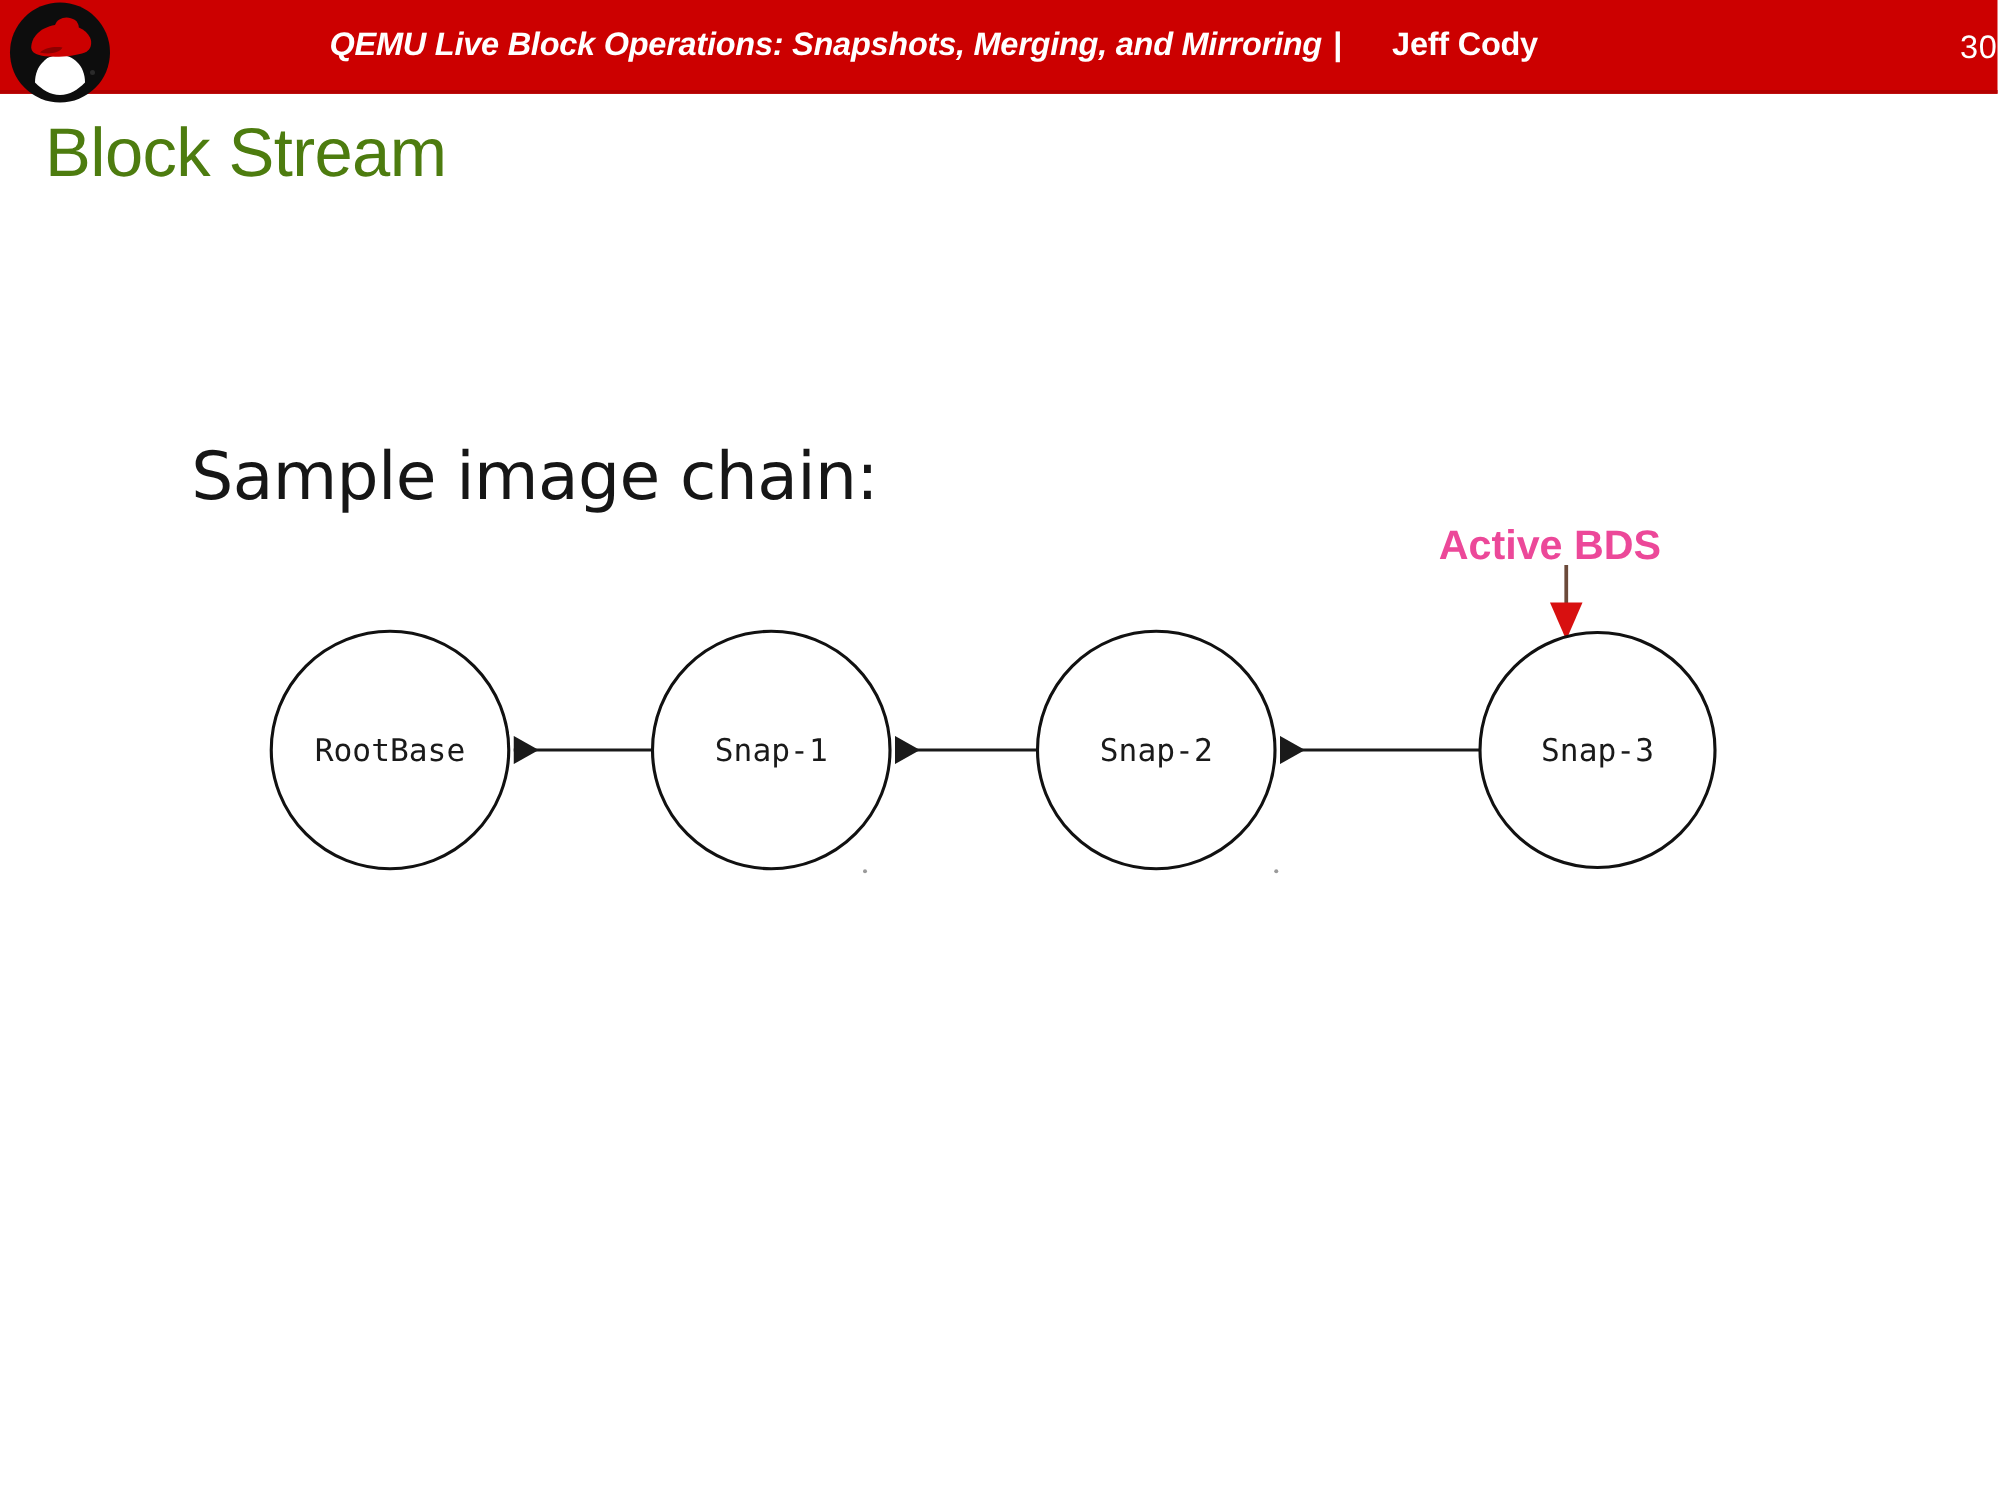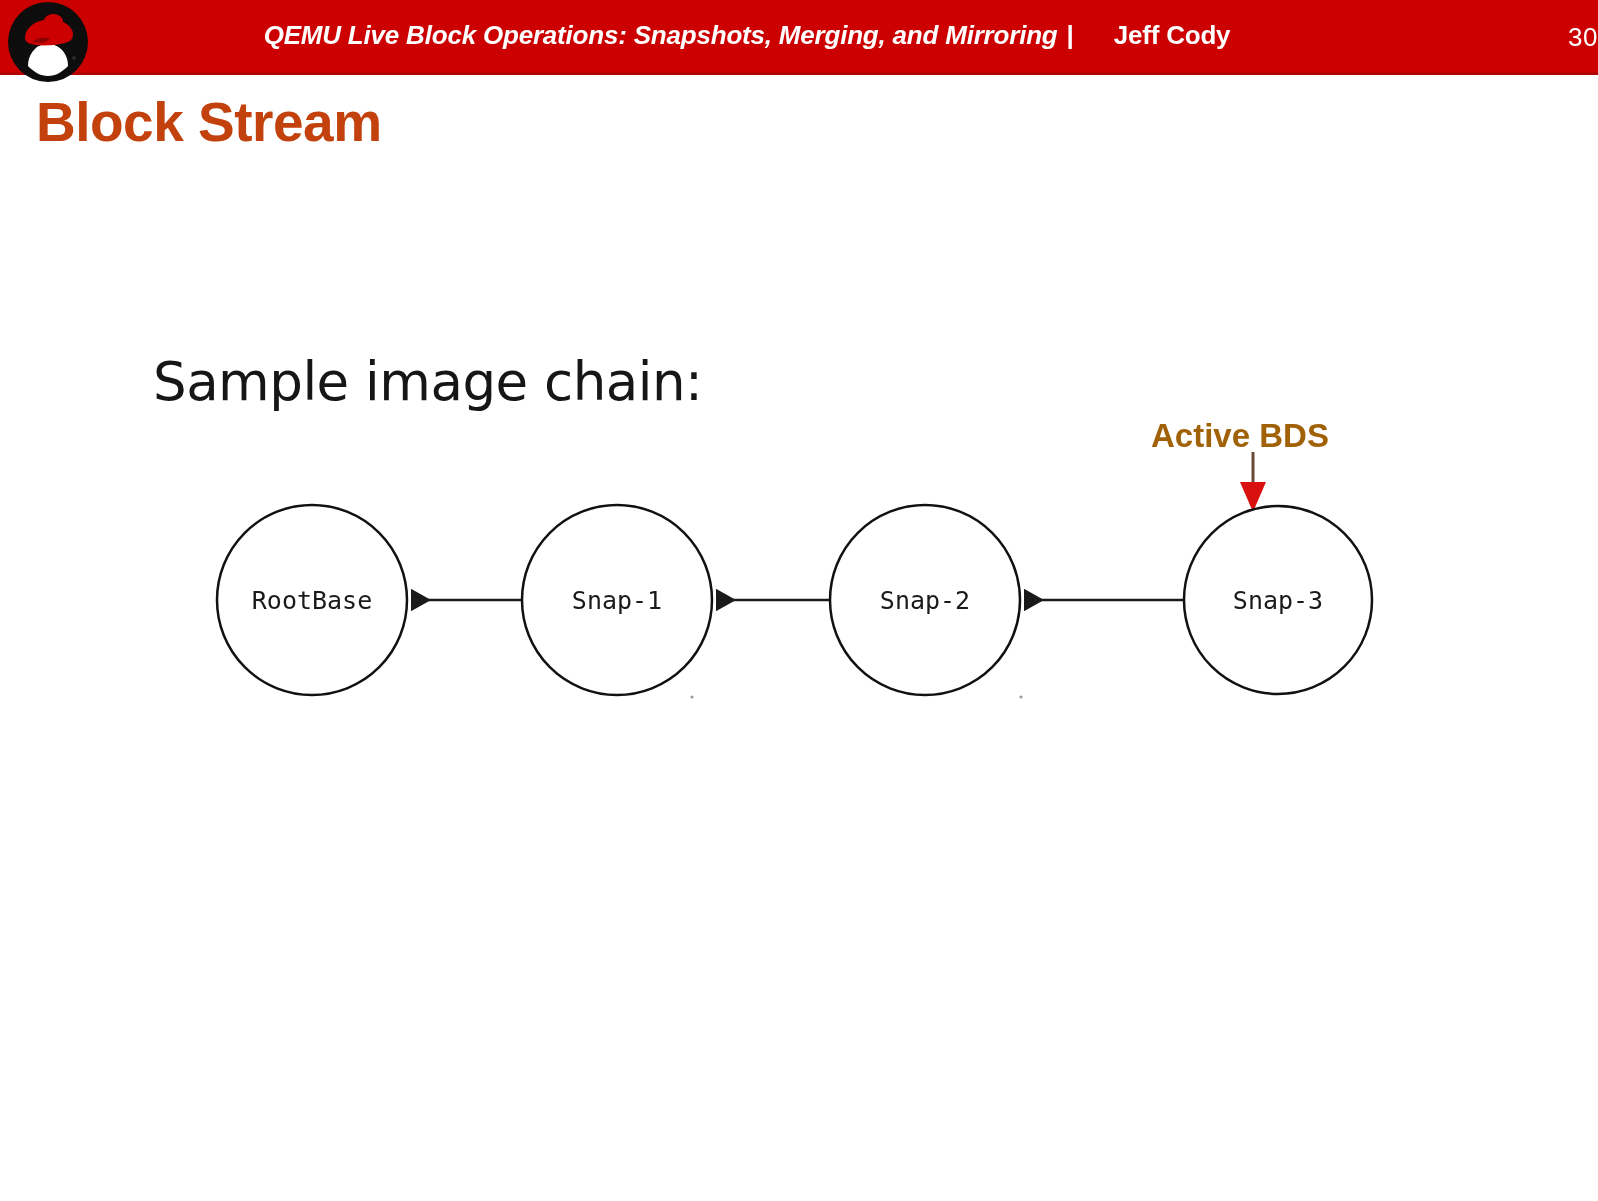--- a/index.html
+++ b/index.html
@@ -69,22 +69,22 @@
     font-weight: normal;
     letter-spacing: 0.5px;
   }
 
   
   #slide-title {
     position: absolute;
     left: 36px;
     top: 92px;
     font-size: 55px;
-    font-weight: bold;
-    color: #c2410c;
+    font-weight: normal;
+    color: #4d7c0f;
     letter-spacing: -0.5px;
     line-height: 1.1;
   }
 
   
   #sample-chain-label {
     position: absolute;
     left: 153px;
     top: 351px;
     font-size: 53px;
@@ -95,21 +95,21 @@
     text-align: center;
   }
 
   
   #active-bds-label {
     position: absolute;
     left: 1151px;
     top: 417px;
     font-size: 33px;
     font-weight: bold;
-    color: #a16207;
+    color: #ec4899;
     letter-spacing: 0px;
     font-family: "Liberation Sans", sans-serif;
   }
 
   
   #chain-diagram {
     position: absolute;
     left: 0px;
     top: 440px;
     width: 1598px;

